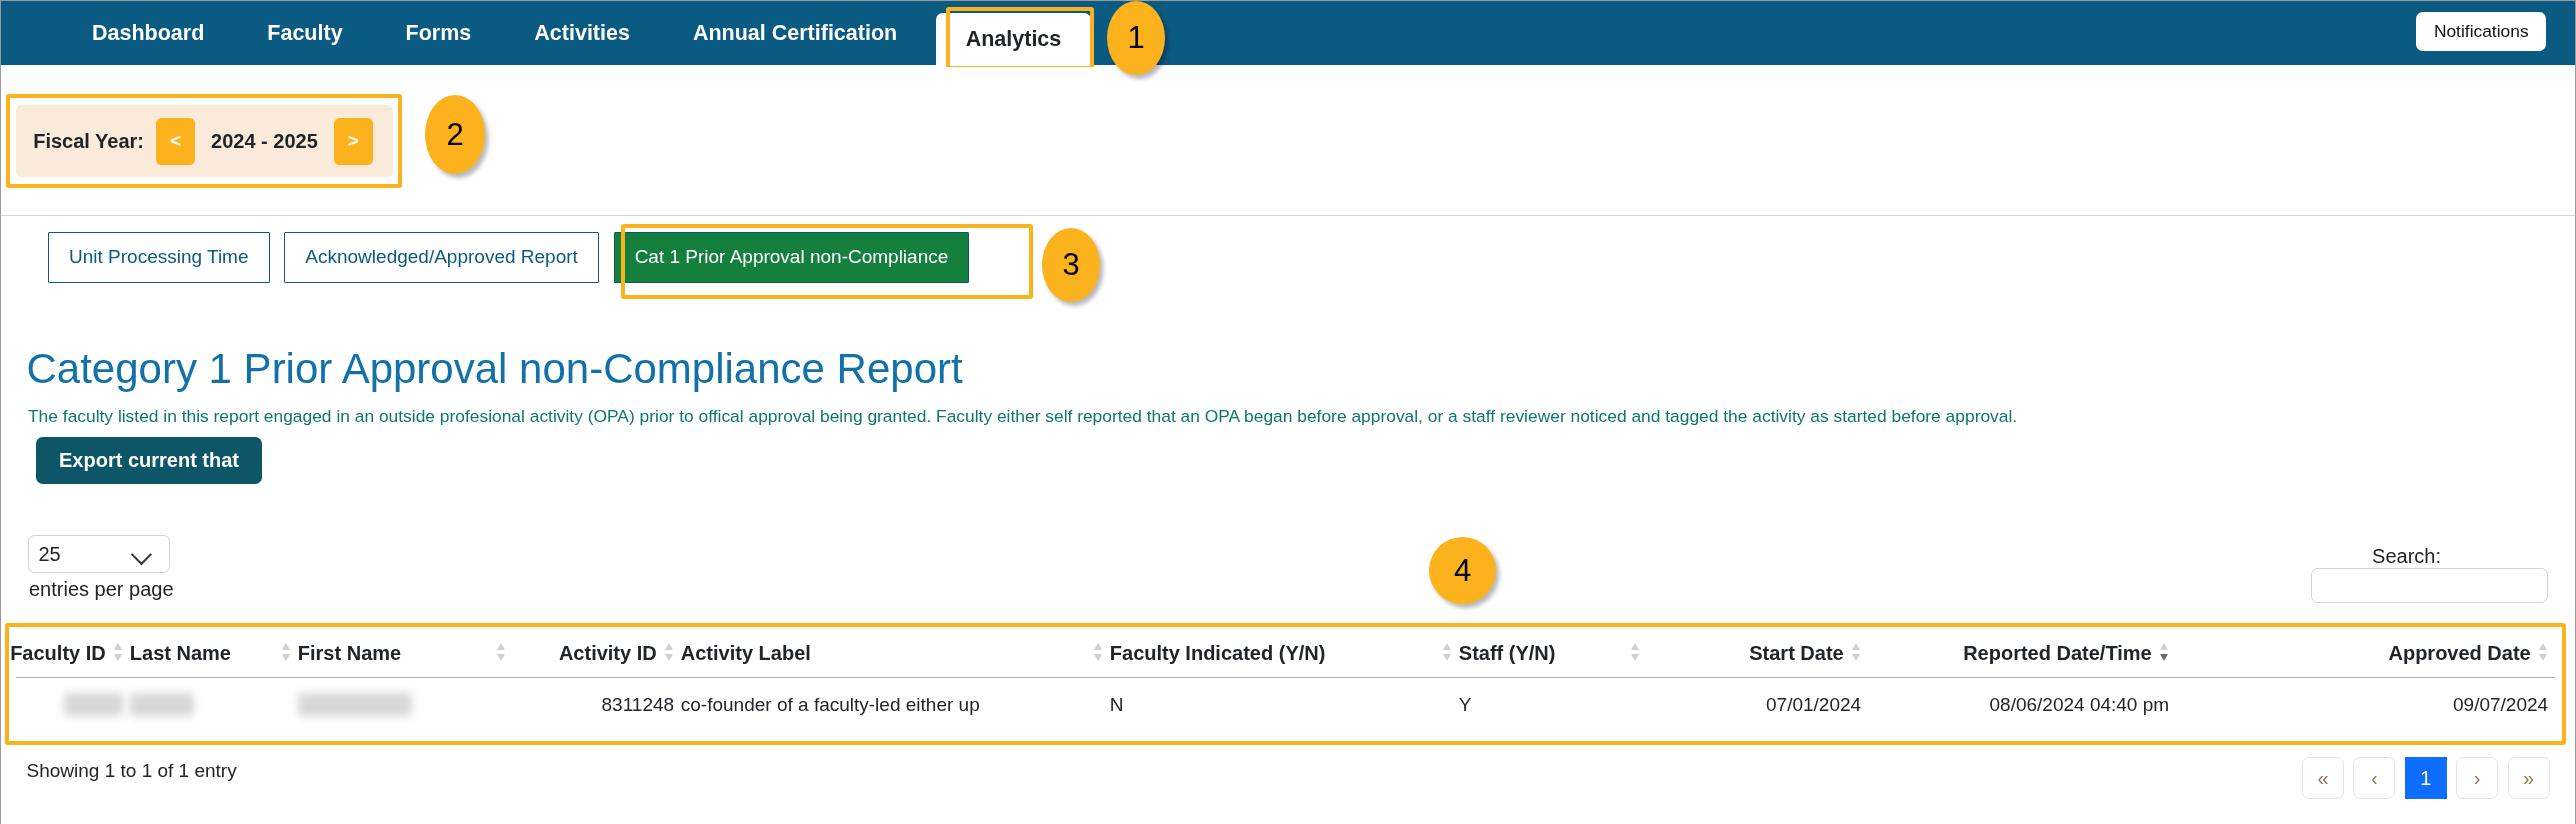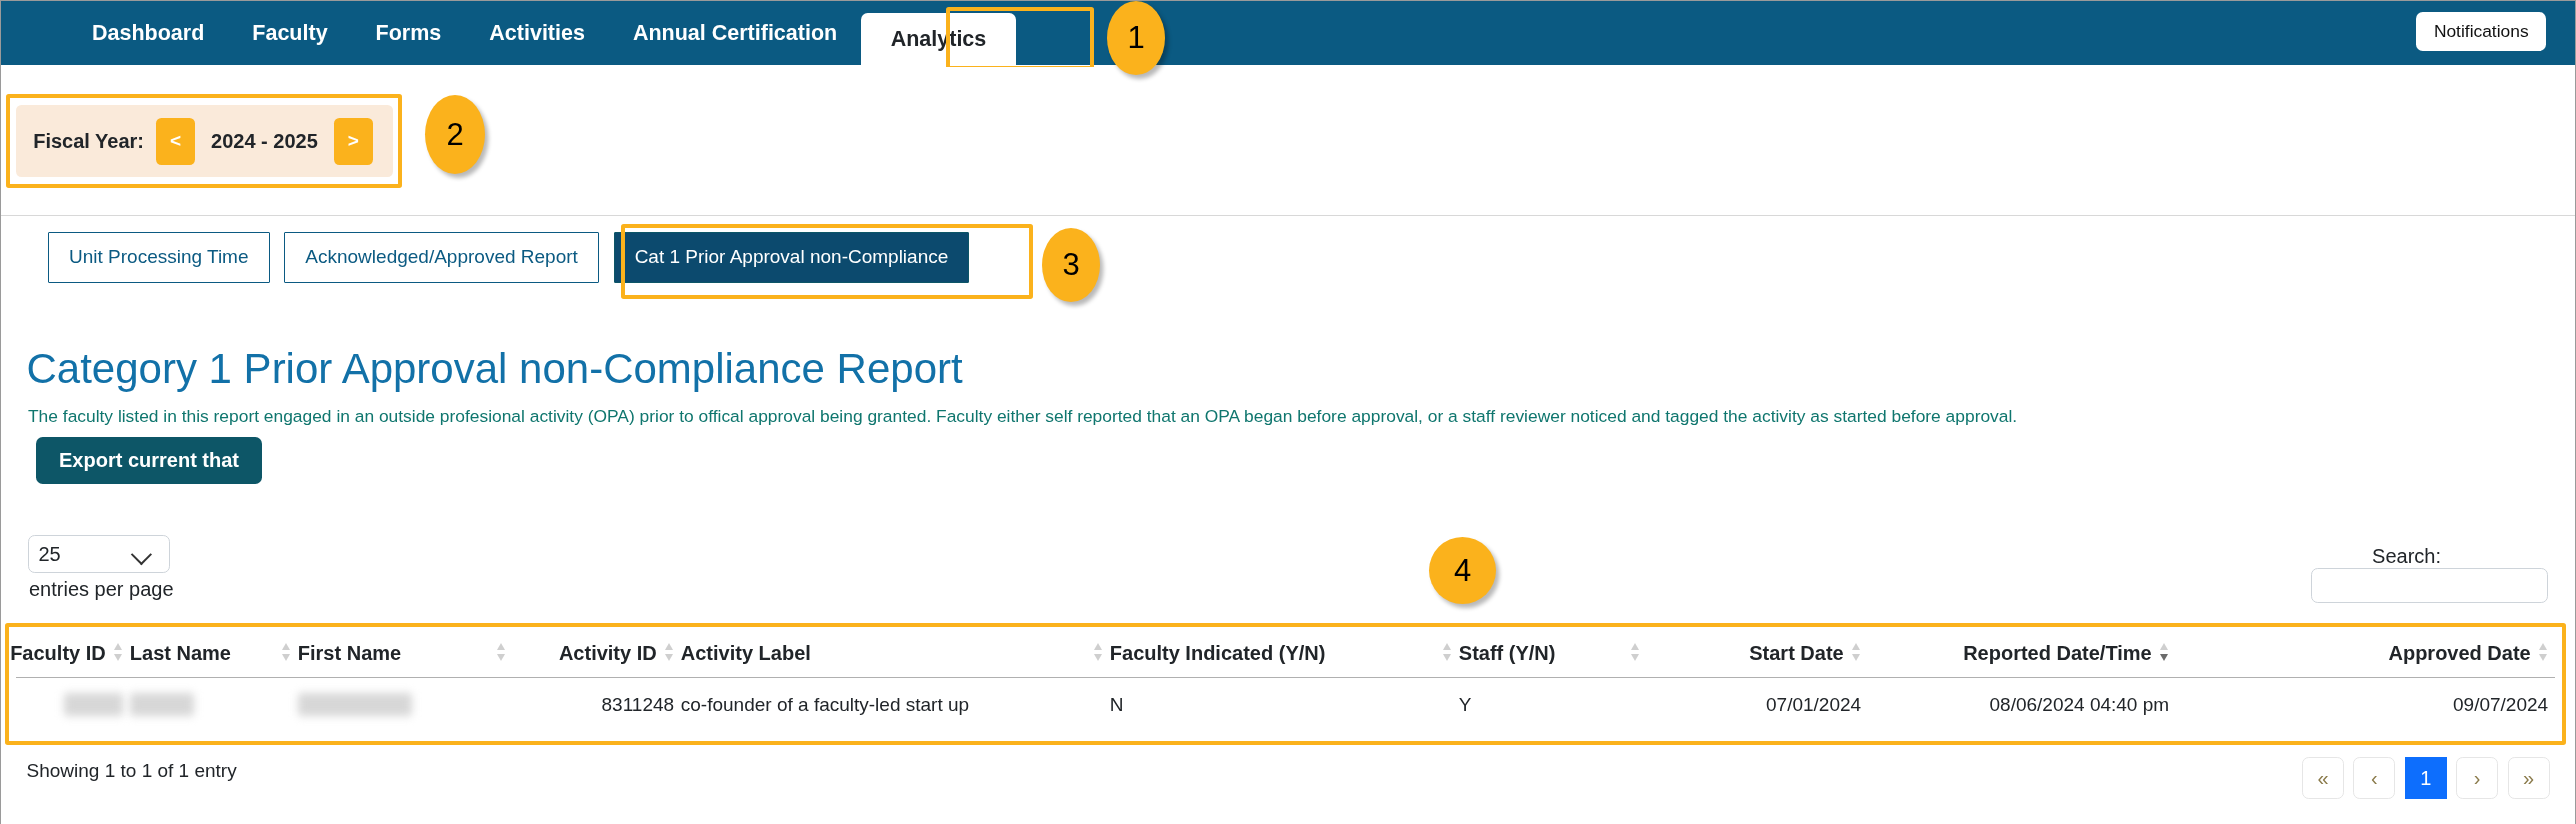--- a/index.html
+++ b/index.html
@@ -20,21 +20,21 @@
   .navbar {
     position: absolute; left: 0; top: 0;
     width: 2576px; height: 64px;
     background: #0b5a82;
     display: flex; align-items: center;
   }
   .nav-items {
     display: flex; align-items: flex-end;
     height: 64px;
     padding-left: 67px;
-    gap: 0px;
+    gap: 15px;
   }
   .nav-item {
     color: #ffffff;
     font-size: 21.5px;
     font-weight: bold;
     padding: 0 24px;
     height: 64px;
     line-height: 64px;
     white-space: nowrap;
     cursor: pointer;
@@ -136,21 +136,21 @@
     border: 1.3px solid #0b5a82;
     color: #0b5a82;
     border-radius: 1px;
     font-size: 19px;
     font-family: "Liberation Sans", sans-serif;
     padding: 13.4px 20px;
     cursor: pointer;
     white-space: nowrap;
   }
   .rpt-btn.active {
-    background: #0c4a6e;
+    background: #15803d;
     color: #ffffff;
     border-color: #0d5667;
   }
   .hl-rpt {
     position: absolute;
     left: 620px; top: 223px;
     width: 412px; height: 75px;
     border: 4.7px solid #FBB21C;
     border-radius: 2.7px;
     pointer-events: none;
@@ -485,21 +485,21 @@
       <td class="num">
         <span class="redacted" style="width:59px"></span>
       </td>
       <td>
         <span class="redacted" style="width:64px"></span>
       </td>
       <td>
         <span class="redacted" style="width:114px"></span>
       </td>
       <td class="num">8311248</td>
-      <td>co-founder of a faculty-led start up</td>
+      <td>co-founder of a faculty-led either up</td>
       <td>N</td>
       <td>Y</td>
       <td class="num">07/01/2024</td>
       <td class="num">08/06/2024 04:40 pm</td>
       <td class="num">09/07/2024</td>
     </tr>
   </tbody>
 </table>
 
 <div class="showing">Showing 1 to 1 of 1 entry</div>

